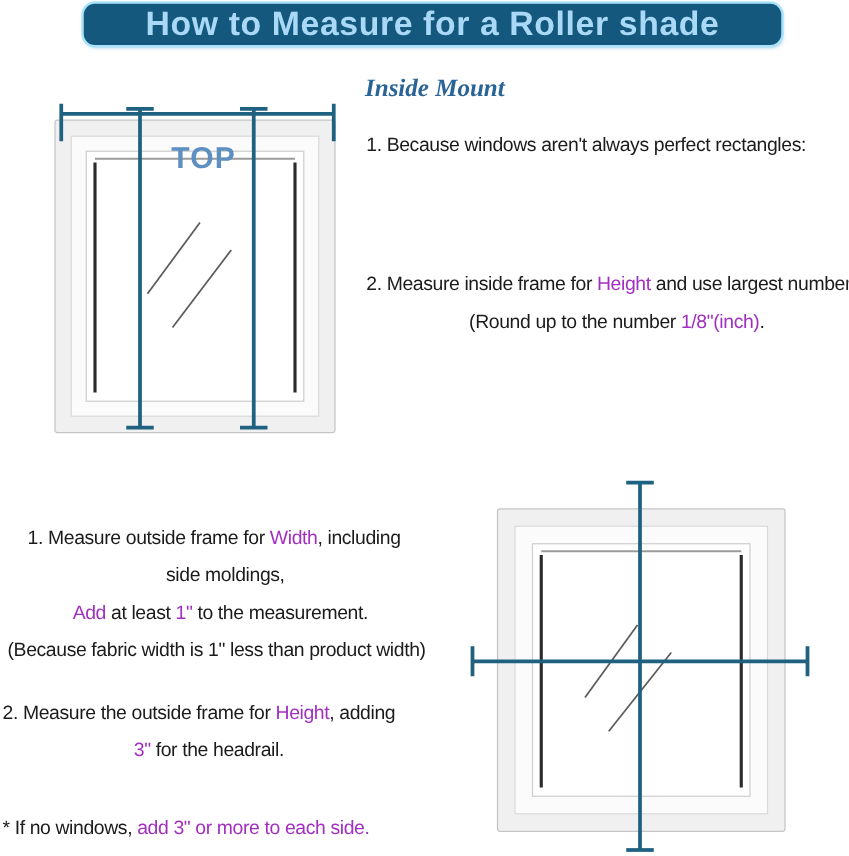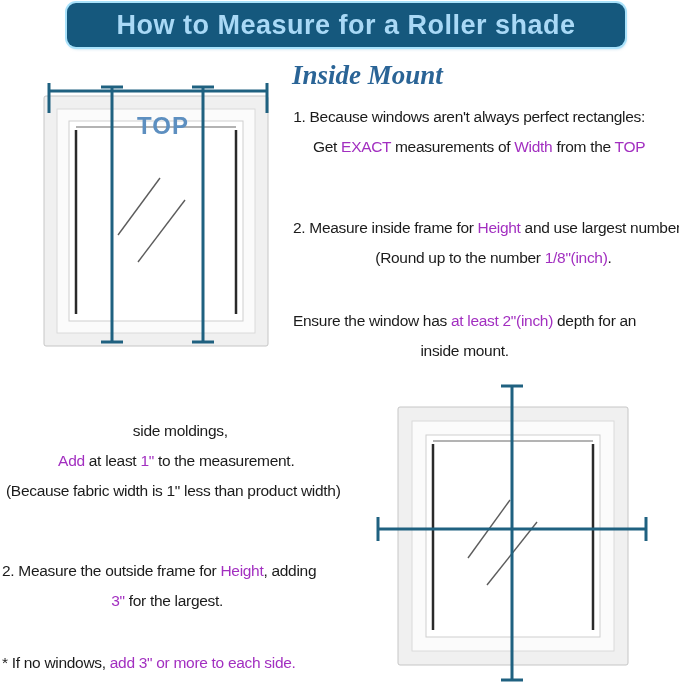--- a/index.html
+++ b/index.html
@@ -3,28 +3,28 @@
 <meta charset="utf-8">
 <style>
   :root{
     --banner-background:#15587d; --banner-text:#a9d9f6; --banner-glow:#a9e2fb;
     --section-heading:#2a6496; --highlight-purple:#a22fc0; --measure-line:#1f6180;
     --top-label:#5d8fc0; --body-text:#1b1b1b;
   }
   html,body{margin:0;padding:0;background:#ffffff;}
   .page{position:relative;width:679px;height:685px;background:#ffffff;overflow:hidden;
         font-family:"Liberation Sans",sans-serif;}
-  .banner{position:absolute;left:67px;top:3px;width:558px;height:44px;
+  .banner{position:absolute;left:67px;top:3px;width:558px;height:33px;
           background:var(--banner-background);border-radius:9px;
           box-shadow:0 0 0 2px var(--banner-glow), 1px 2px 3px rgba(100,170,210,.5);
           display:flex;align-items:center;justify-content:center;}
   .banner span{color:var(--banner-text);font-size:27px;font-weight:bold;letter-spacing:.5px;
           font-family:"Liberation Sans",sans-serif;}
   .heading{position:absolute;font-family:"Liberation Serif",serif;font-style:italic;
-          font-weight:600;font-size:27px;color:var(--section-heading);white-space:nowrap;}
+          font-weight:600;font-size:20px;color:var(--section-heading);white-space:nowrap;}
   .h-inside{left:292px;top:60px;}
   .h-outside{left:2px;top:374px;}
   .para{position:absolute;color:var(--body-text);font-size:15.5px;letter-spacing:-0.3px;text-align:center;}
   .tline{line-height:30px;white-space:nowrap;}
   .purple{color:var(--highlight-purple);}
   .p-in1{left:293px;top:102px;}
   .p-in2{left:293px;top:213px;}
   .p-in3{left:293px;top:306px;}
   .p-out1{left:2px;top:416px;}
   .p-out2{left:2px;top:556px;}
@@ -80,39 +80,35 @@
       <line x1="163" y1="9" x2="163" y2="264"></line>
       <line x1="152" y1="9" x2="174" y2="9"></line>
       <line x1="152" y1="264" x2="174" y2="264"></line>
     </g>
     <text class="top-label" x="97" y="56">TOP</text>
   </svg>
 
   <div class="heading h-inside">Inside Mount</div>
   <div class="para p-in1">
       <div class="tline"><span>1. Because windows aren't always perfect rectangles:</span></div>
-      <div class="tline" style="padding-left: 20px;"><span>Get </span><span class="purple">EXACT</span><span> measurements of </span><span class="purple">Width</span><span> from the </span><span class="purple">TOP</span></div>
     </div>
   <div class="para p-in2">
       <div class="tline"><span>2. Measure inside frame for </span><span class="purple">Height</span><span> and use largest number</span></div>
       <div class="tline" style="padding-left: 13px;"><span>(Round up to the number </span><span class="purple">1/8"(inch)</span><span>.</span></div>
     </div>
-  <div class="para p-in3">
-      <div class="tline"><span>Ensure the window has </span><span class="purple">at least 2"(inch)</span><span> depth for an</span></div>
-      <div class="tline"><span>inside mount.</span></div>
-    </div>
 
   <div class="para p-out1">
+      <div class="tline"><span>1. Measure outside frame for </span><span class="purple">Width</span><span>, including</span></div>
       <div class="tline" style="padding-left: 18px;"><span>side moldings,</span></div>
       <div class="tline" style="padding-left: 10px;"><span class="purple">Add</span><span> at least </span><span class="purple">1"</span><span> to the measurement.</span></div>
       <div class="tline" style="padding-left: 4px;"><span>(Because fabric width is 1" less than product width)</span></div>
     </div>
   <div class="para p-out2">
       <div class="tline"><span>2. Measure the outside frame for </span><span class="purple">Height</span><span>, adding</span></div>
-      <div class="tline" style="padding-left: 16px;"><span class="purple">3"</span><span>  for the largest.</span></div>
+      <div class="tline" style="padding-left: 16px;"><span class="purple">3"</span><span>  for the headrail.</span></div>
     </div>
   <div class="para p-note">
       <div class="tline"><span>* If no windows, </span><span class="purple">add 3" or more to each side.</span></div>
     </div>
 
   <svg class="win win-right" viewBox="0 0 292 302">
     <g>
       <rect class="frame-outer" x="24" y="25" width="230" height="258" rx="2"></rect>
       <rect class="frame-bevel" x="38" y="39" width="202" height="230"></rect>
       <rect class="frame-inner" x="52" y="53" width="174" height="202"></rect>

